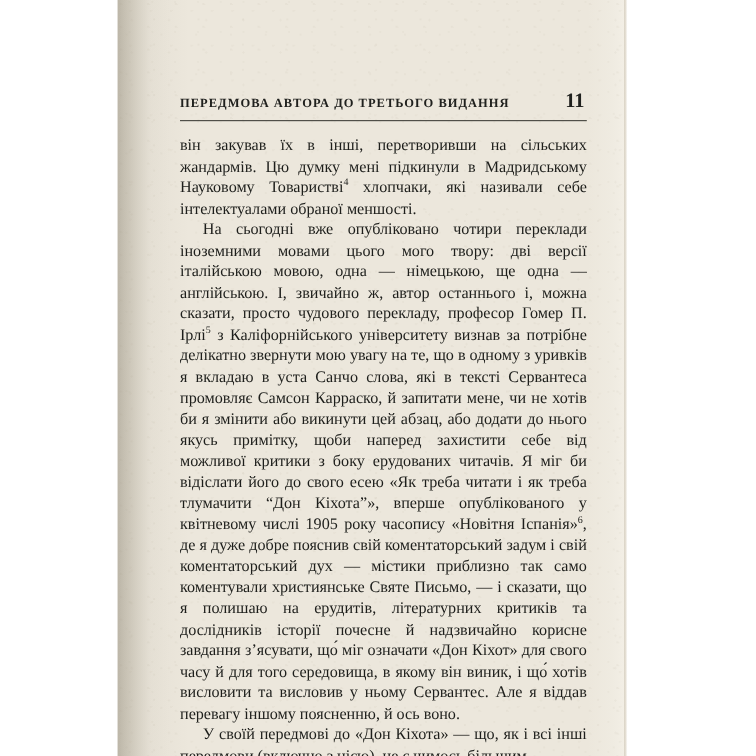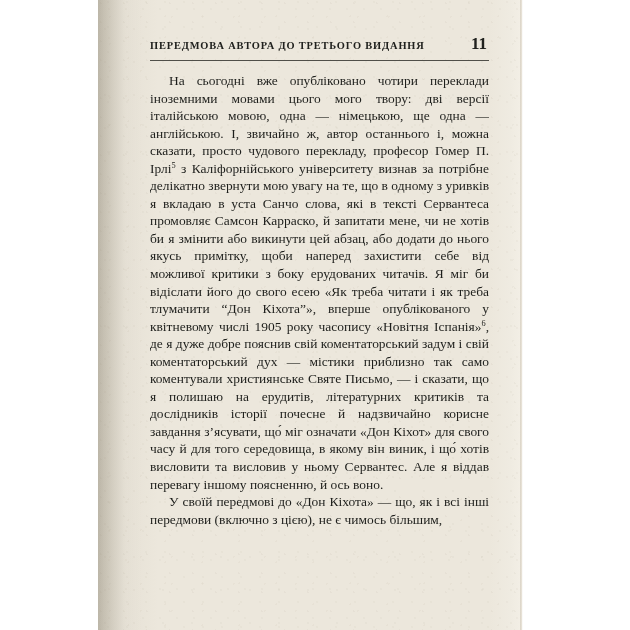--- a/index.html
+++ b/index.html
@@ -83,20 +83,21 @@
     display: flex;
     align-items: baseline;
     justify-content: space-between;
     font-family: "Liberation Serif", "DejaVu Serif", serif;
     font-size: 10.4px;
     letter-spacing: 0.85px;
     color: #20211e;
     text-transform: uppercase;
     font-weight: 600;
     white-space: nowrap;
+    margin-top: 40px;
   }
 
   .running-head .folio {
     font-size: 17px;
     letter-spacing: 0;
     font-weight: 600;
     padding-right: 2px;
   }
 
   .head-rule {
@@ -143,20 +144,21 @@
     <div id="type-area">
 
       <div class="running-head">
         <span>ПЕРЕДМОВА АВТОРА ДО ТРЕТЬОГО ВИДАННЯ</span>
         <span class="folio">11</span>
       </div>
       <div class="head-rule"></div>
 
       <div id="body-text">
 
+        <p><span>він закував їх в інші, перетворивши на сільських жандармів. Цю думку мені підкинули в Мадридському Науковому Товаристві</span><sup>4</sup><span> хлопчаки, які називали себе інтелектуалами обраної меншості.</span></p>
 
         <p class="indent"><span>На сьогодні вже опубліковано чотири переклади іноземними мовами цього мого твору: дві версії італійською мовою, одна — німецькою, ще одна — англійською. І, звичайно ж, автор останнього і, можна сказати, просто чудового перекладу, професор Гомер П. Ірлі</span><sup>5</sup><span> з Каліфорнійського університету визнав за потрібне делікатно звернути мою увагу на те, що в одному з уривків я вкладаю в уста Санчо слова, які в тексті Сервантеса промовляє Самсон Карраско, й запитати мене, чи не хотів би я змінити або викинути цей абзац, або додати до нього якусь примітку, щоби наперед захистити себе від можливої критики з боку ерудованих читачів. Я міг би відіслати його до свого есею «Як треба читати і як треба тлумачити “Дон Кіхота”», вперше опублікованого у квітневому числі 1905 року часопису «Новітня Іспанія»</span><sup>6</sup><span>, де я дуже добре пояснив свій коментаторський задум і свій коментаторський дух — містики приблизно так само коментували християнське Святе Письмо, — і сказати, що я полишаю на ерудитів, літературних критиків та дослідників історії почесне й надзвичайно корисне завдання з’ясувати, що́ міг означати «Дон Кіхот» для свого часу й для того середовища, в якому він виник, і що́ хотів висловити та висловив у ньому Сервантес. Але я віддав перевагу іншому поясненню, й ось воно.</span></p>
 
         <p class="indent">У своїй передмові до «Дон Кіхота» — що, як і всі інші передмови (включно з цією), не є чимось більшим,</p>
 
       </div>
     </div>
   </div>
 
   <div id="trim"></div>

